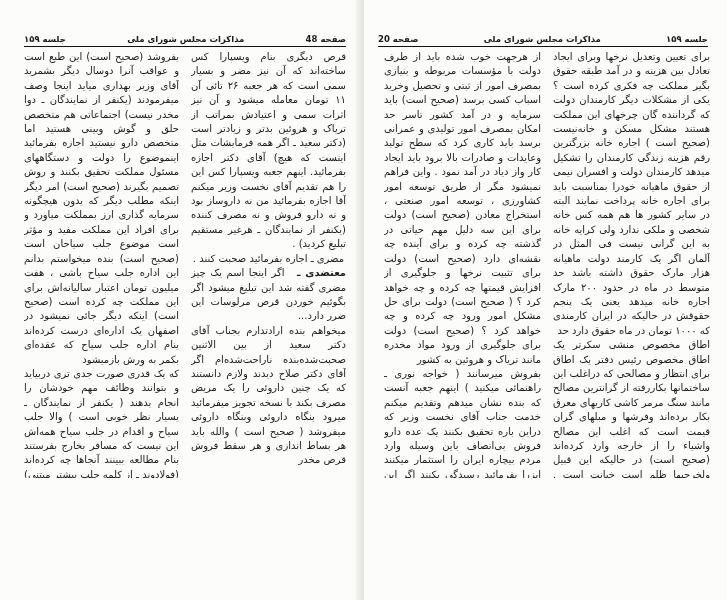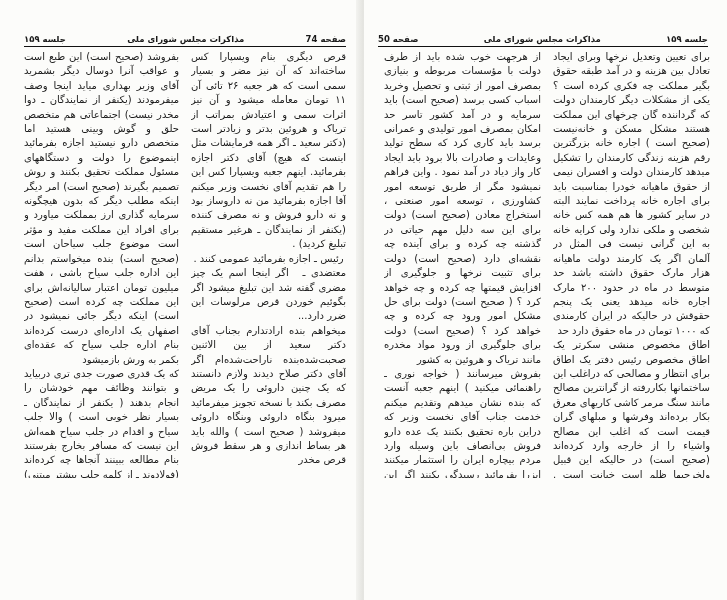--- a/index.html
+++ b/index.html
@@ -10,54 +10,54 @@
   .gutter{position:absolute;left:356px;top:0;width:14px;height:600px;background:linear-gradient(to right,#f3f3f0,#e4e4e0 50%,#f3f3f0);}
   .header{position:absolute;top:30px;height:14px;direction:rtl;display:flex;justify-content:space-between;align-items:flex-end;font-size:8.5px;font-weight:bold;}
   .page.left .header{left:24px;width:322px;}
   .page.right .header{left:14px;width:330px;}
   .header .rule{position:absolute;left:0;right:0;bottom:-3px;height:1.5px;background:#111;}
   .cols{position:absolute;top:50px;height:428px;display:flex;flex-direction:row-reverse;gap:12px;}
   .page.left .cols{left:24px;width:322px;}
   .page.right .cols{left:20px;width:326px;}
   .col{flex:1;direction:rtl;text-align:justify;font-size:10px;line-height:14.4px;overflow:hidden;}
   .col p{margin:0;}
-  .col .speaker{font-weight:normal;margin-left:8px;}
+  .col .speaker{font-weight:bold;margin-left:8px;}
   .col .center{text-align:center;}
 </style>
 </head>
 <body>
 
 <div class="page left">
   <div class="header">
-    <span>صفحه 74</span>
+    <span>صفحه 48</span>
     <span>مذاکرات مجلس شورای ملی</span>
     <span>جلسه ۱۵۹</span>
     <div class="rule"></div>
   </div>
   <div class="cols">
     <div class="col">
       <p>قرص دیگری بنام ویسپارا کس ساخته‌اند که آن نیز مضر و بسیار سمی است که هر جعبه ۲۶ تائی آن ۱۱ تومان معامله میشود و آن نیز اثرات سمی و اعتیادش بمراتب از تریاک و هروئین بدتر و زیادتر است (دکتر سعید ـ اگر همه فرمایشات مثل اینست که هیچ) آقای دکتر اجازه بفرمائید. اینهم جعبه ویسپارا کس این را هم تقدیم آقای نخست وزیر میکنم آقا اجازه بفرمائید من نه داروساز بود و نه دارو فروش و نه مصرف کننده (یکنفر از نمایندگان ـ هرغیر مستقیم تبلیغ کردید) .</p>
-      <p class="center">رئیس ـ اجازه بفرمائید عمومی کنند .</p>
+      <p class="center">مضری ـ اجازه بفرمائید صحبت کنند .</p>
       <p><span class="speaker">معتضدی ـ</span> <span>اگر اینجا اسم یک چیز مضری گفته شد این تبلیغ میشود اگر بگوئیم خوردن قرص مرلوسات این ضرر دارد...</span></p>
       <p>میخواهم بنده ارادتدارم بجناب آقای دکتر سعید از بین الاثنین صحبت‌شده‌بنده ناراحت‌شده‌ام اگر آقای دکتر صلاح دیدند ولازم دانستند که یک چنین داروئی را یک مریض مصرف بکند با نسخه تجویز میفرمائید میرود بنگاه داروئی وبنگاه داروئی میفروشد ( صحیح است ) والله باید هر بساط اندازی و هر سقط فروش قرص مخدر</p>
     </div>
     <div class="col">
       <p>بفروشد (صحیح است) این طبع است و عواقب آنرا دوسال دیگر بشمرید آقای وزیر بهداری میاید اینجا وصف میفرمودند (یکنفر از نمایندگان ـ دوا مخدر نیست) اجتماعاتی هم متخصص حلق و گوش وبینی هستید اما متخصص دارو نیستید اجازه بفرمائید اینموضوع را دولت و دستگاههای مسئول مملکت تحقیق بکنند و روش تصمیم بگیرند (صحیح است) امر دیگر اینکه مطلب دیگر که بدون هیچگونه سرمایه گذاری ارز بمملکت میاورد و برای افراد این مملکت مفید و مؤثر است موضوع جلب سیاحان است (صحیح است) بنده میخواستم بدانم این اداره جلب سیاح باشی ، هفت میلیون تومان اعتبار سالیانه‌اش برای این مملکت چه کرده است (صحیح است) اینکه دیگر جائی نمیشود در اصفهان یک اداره‌ای درست کرده‌اند بنام اداره جلب سیاح که عقده‌ای بکمر به ورش بازمیشود</p>
       <p>که یک قدری صورت جدی تری دربیاید و بتوانند وظائف مهم خودشان را انجام بدهند ( یکنفر از نمایندگان ـ بسیار نظر خوبی است ) والا جلب سیاح و اقدام در جلب سیاح همه‌اش این نیست که مسافر بخارج بفرستند بنام مطالعه ببینند آنجاها چه کرده‌اند (فولادوند ـ از کلمه جلب بیشتر مبتنی) ممکن است و مثل اینکه عرایض بنده اگر دوستان</p>
     </div>
   </div>
 </div>
 
 <div class="gutter"></div>
 
 <div class="page right">
   <div class="header">
     <span>جلسه ۱۵۹</span>
     <span>مذاکرات مجلس شورای ملی</span>
-    <span>صفحه 50</span>
+    <span>صفحه 20</span>
     <div class="rule"></div>
   </div>
   <div class="cols">
     <div class="col">
       <p>برای تعیین وتعدیل نرخها وبرای ایجاد تعادل بین هزینه و در آمد طبقه حقوق بگیر مملکت چه فکری کرده است ؟ یکی از مشکلات دیگر کارمندان دولت که گرداننده گان چرخهای این مملکت هستند مشکل مسکن و خانه‌نیست (صحیح است ) اجاره خانه بزرگترین رقم هزینه زندگی کارمندان را تشکیل میدهد کارمندان دولت و افسران نیمی از حقوق ماهیانه خودرا بمناسبت باید برای اجاره خانه پرداخت نمایند البته در سایر کشور ها هم همه کس خانه شخصی و ملکی ندارد ولی کرایه خانه به این گرانی نیست فی المثل در آلمان اگر یک کارمند دولت ماهیانه هزار مارک حقوق داشته باشد حد متوسط در ماه در حدود ۲۰۰ مارک اجاره خانه میدهد یعنی یک پنجم حقوقش در حالیکه در ایران کارمندی که ۱۰۰۰ تومان در ماه حقوق دارد حد</p>
       <p>اطاق مخصوص منشی سکرتر یک اطاق مخصوص رئیس دفتر یک اطاق برای انتظار و مصالحی که دراغلب این ساختمانها بکاررفته از گرانترین مصالح مانند سنگ مرمر کاشی کاریهای معرق بکار برده‌اند وفرشها و مبلهای گران قیمت است که اغلب این مصالح واشیاء را از خارجه وارد کرده‌اند (صحیح است) در حالیکه این قبیل ولخرجیها ظلم است خیانت است . تازمانیکه وضع عمومی ملت ایران</p>
     </div>
     <div class="col">
       <p>از هرجهت خوب شده باید از طرف دولت با مؤسسات مربوطه و بنیازی بمصرف امور از ثبتی و تحصیل وخرید اسباب کسی برسد (صحیح است) باید سرمایه و در آمد کشور تاسر حد امکان بمصرف امور تولیدی و عمرانی برسد باید کاری کرد که سطح تولید وعایدات و صادرات بالا برود باید ایجاد کار واز دیاد در آمد نمود . واین فراهم نمیشود مگر از طریق توسعه امور کشاورزی ، توسعه امور صنعتی ، استخراج معادن (صحیح است) دولت برای این سه دلیل مهم حیاتی در گذشته چه کرده و برای آینده چه نقشه‌ای دارد (صحیح است) دولت برای تثبیت نرخها و جلوگیری از افزایش قیمتها چه کرده و چه خواهد کرد ؟ ( صحیح است) دولت برای حل مشکل امور ورود چه کرده و چه خواهد کرد ؟ (صحیح است) دولت برای جلوگیری از ورود مواد مخدره مانند تریاک و هروئین به کشور</p>
       <p>بفروش میرسانند ( خواجه نوری ـ راهنمائی میکنید ) اینهم جعبه آنست که بنده نشان میدهم وتقدیم میکنم خدمت جناب آقای نخست وزیر که دراین باره تحقیق بکنند یک عده دارو فروش بی‌انصاف باین وسیله وارد مردم بیچاره ایران را استثمار میکنند ایزرا بفرمائید رسیدگی بکنند اگر این مطالبی که من اینجا میگویم واقعیت نداشت بیائید ازمن سلب مصونیت بکنید همچنین</p>

